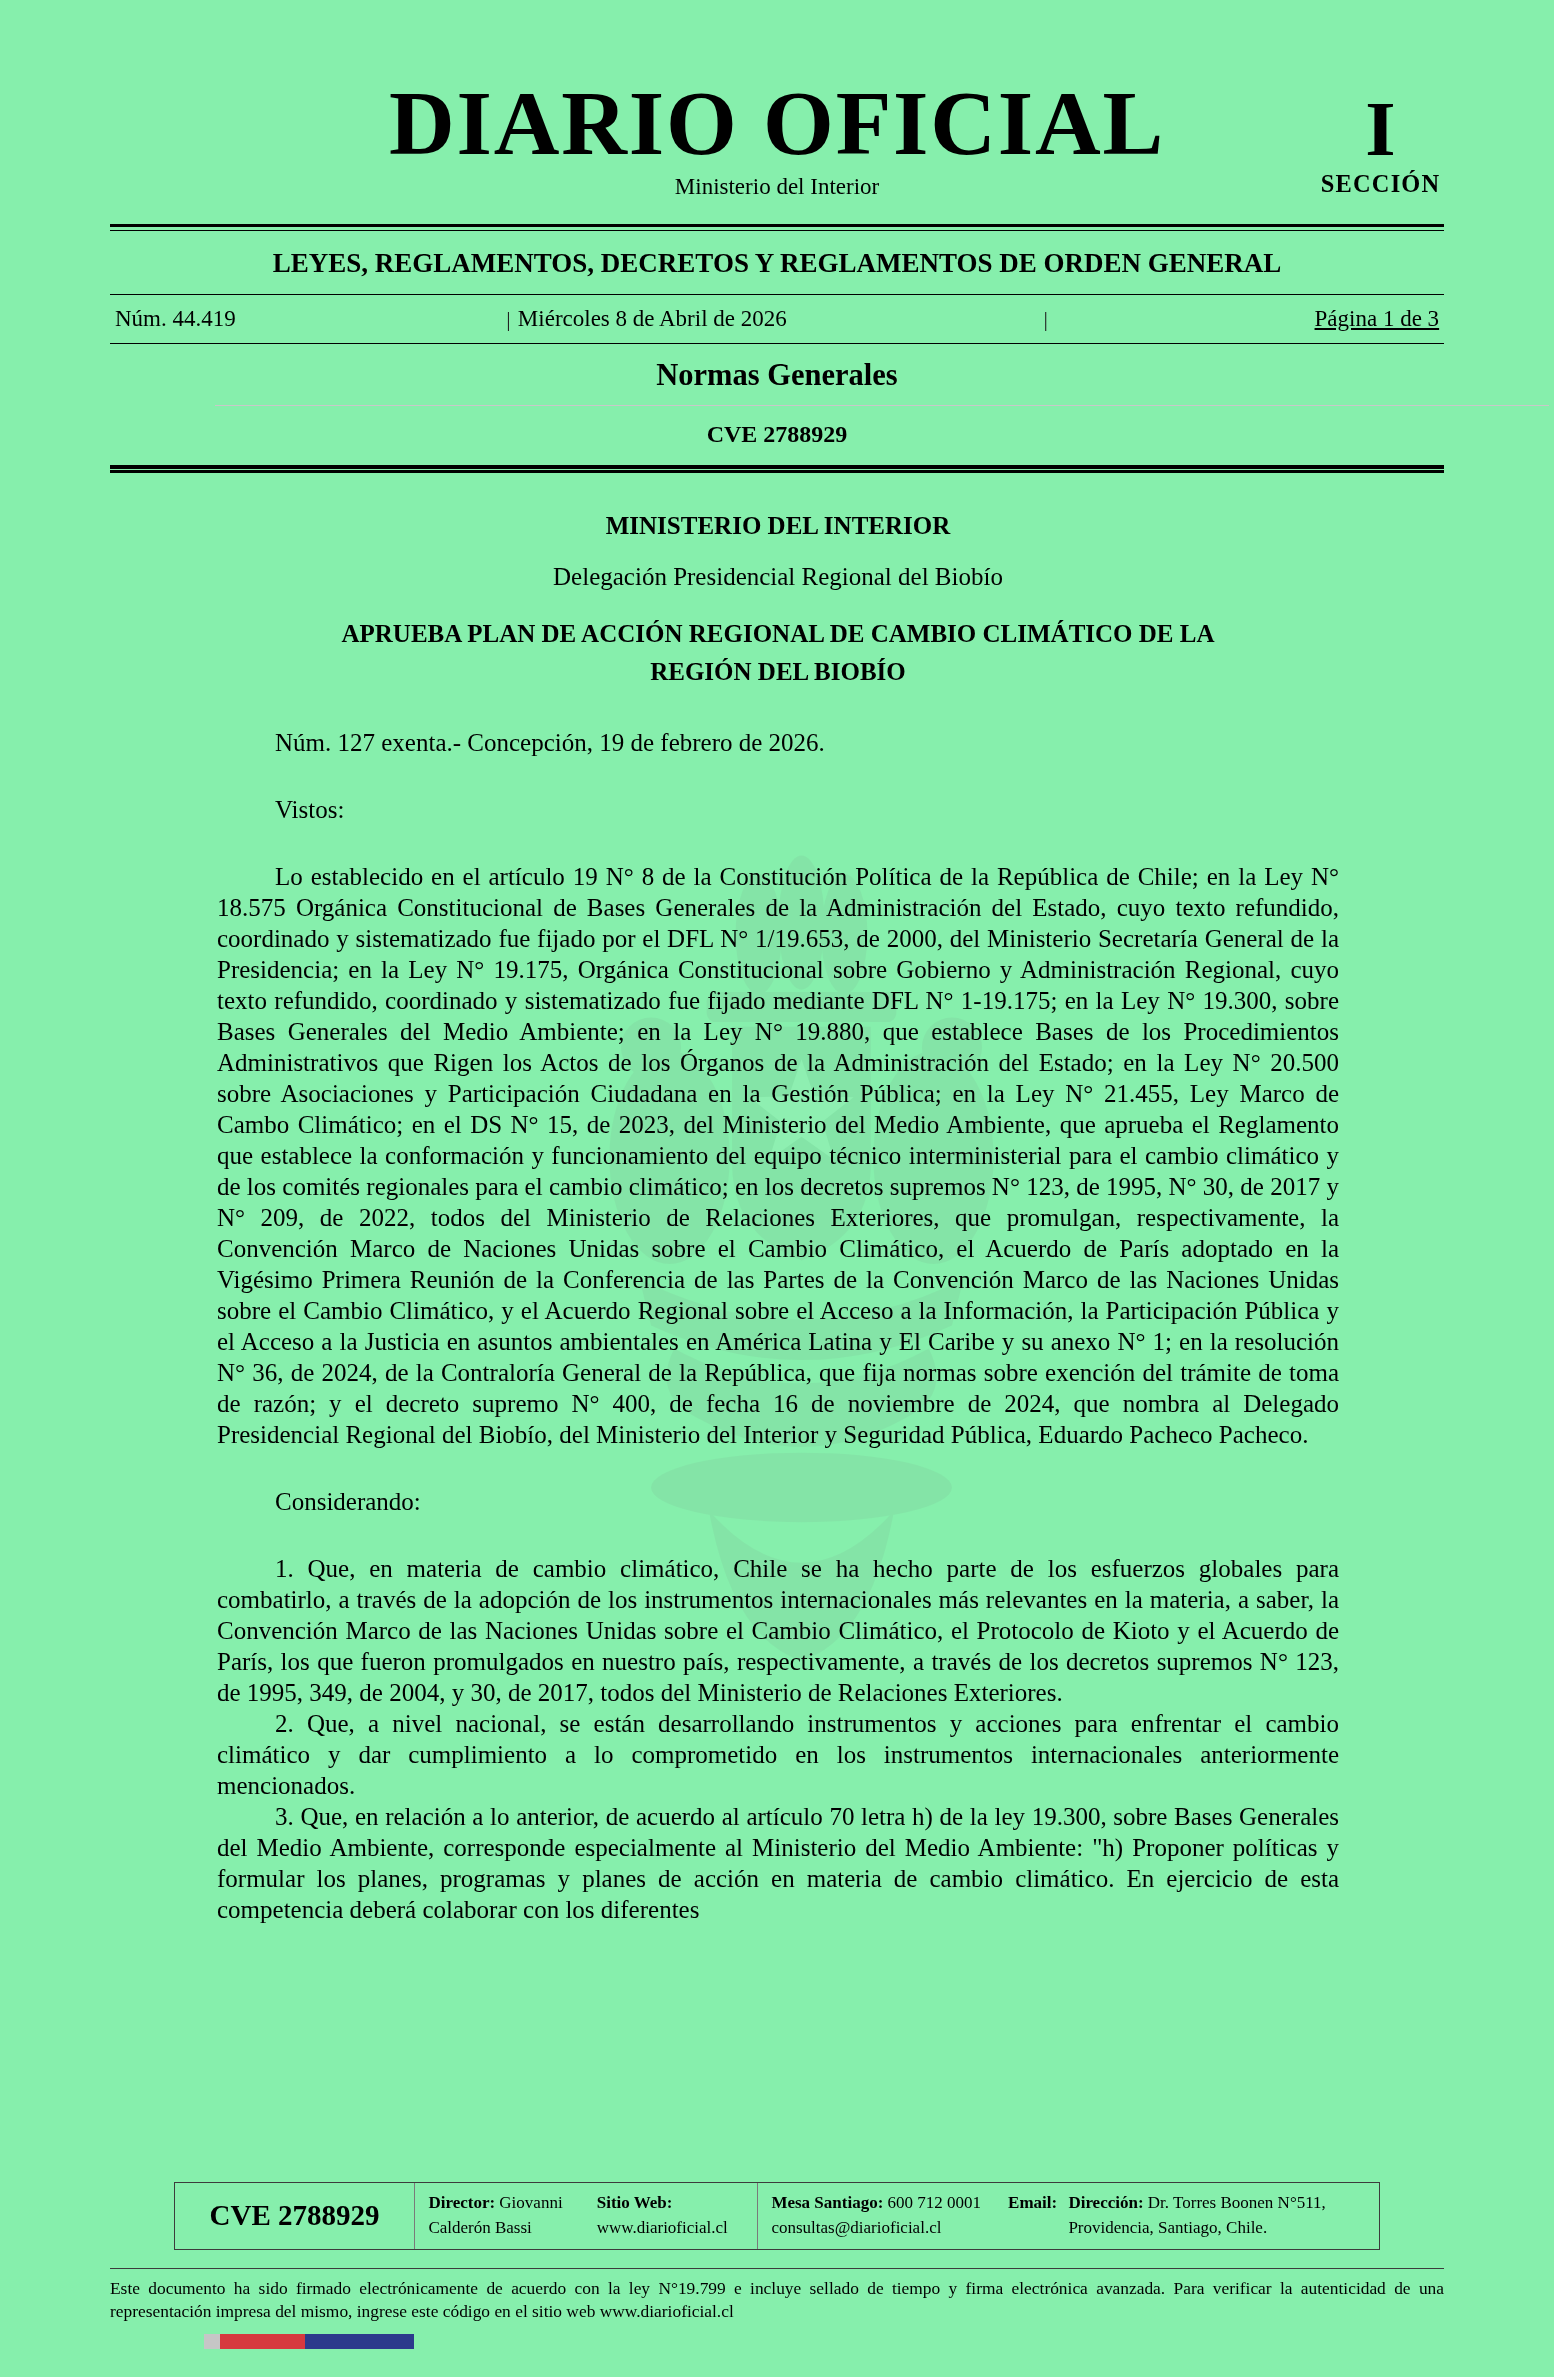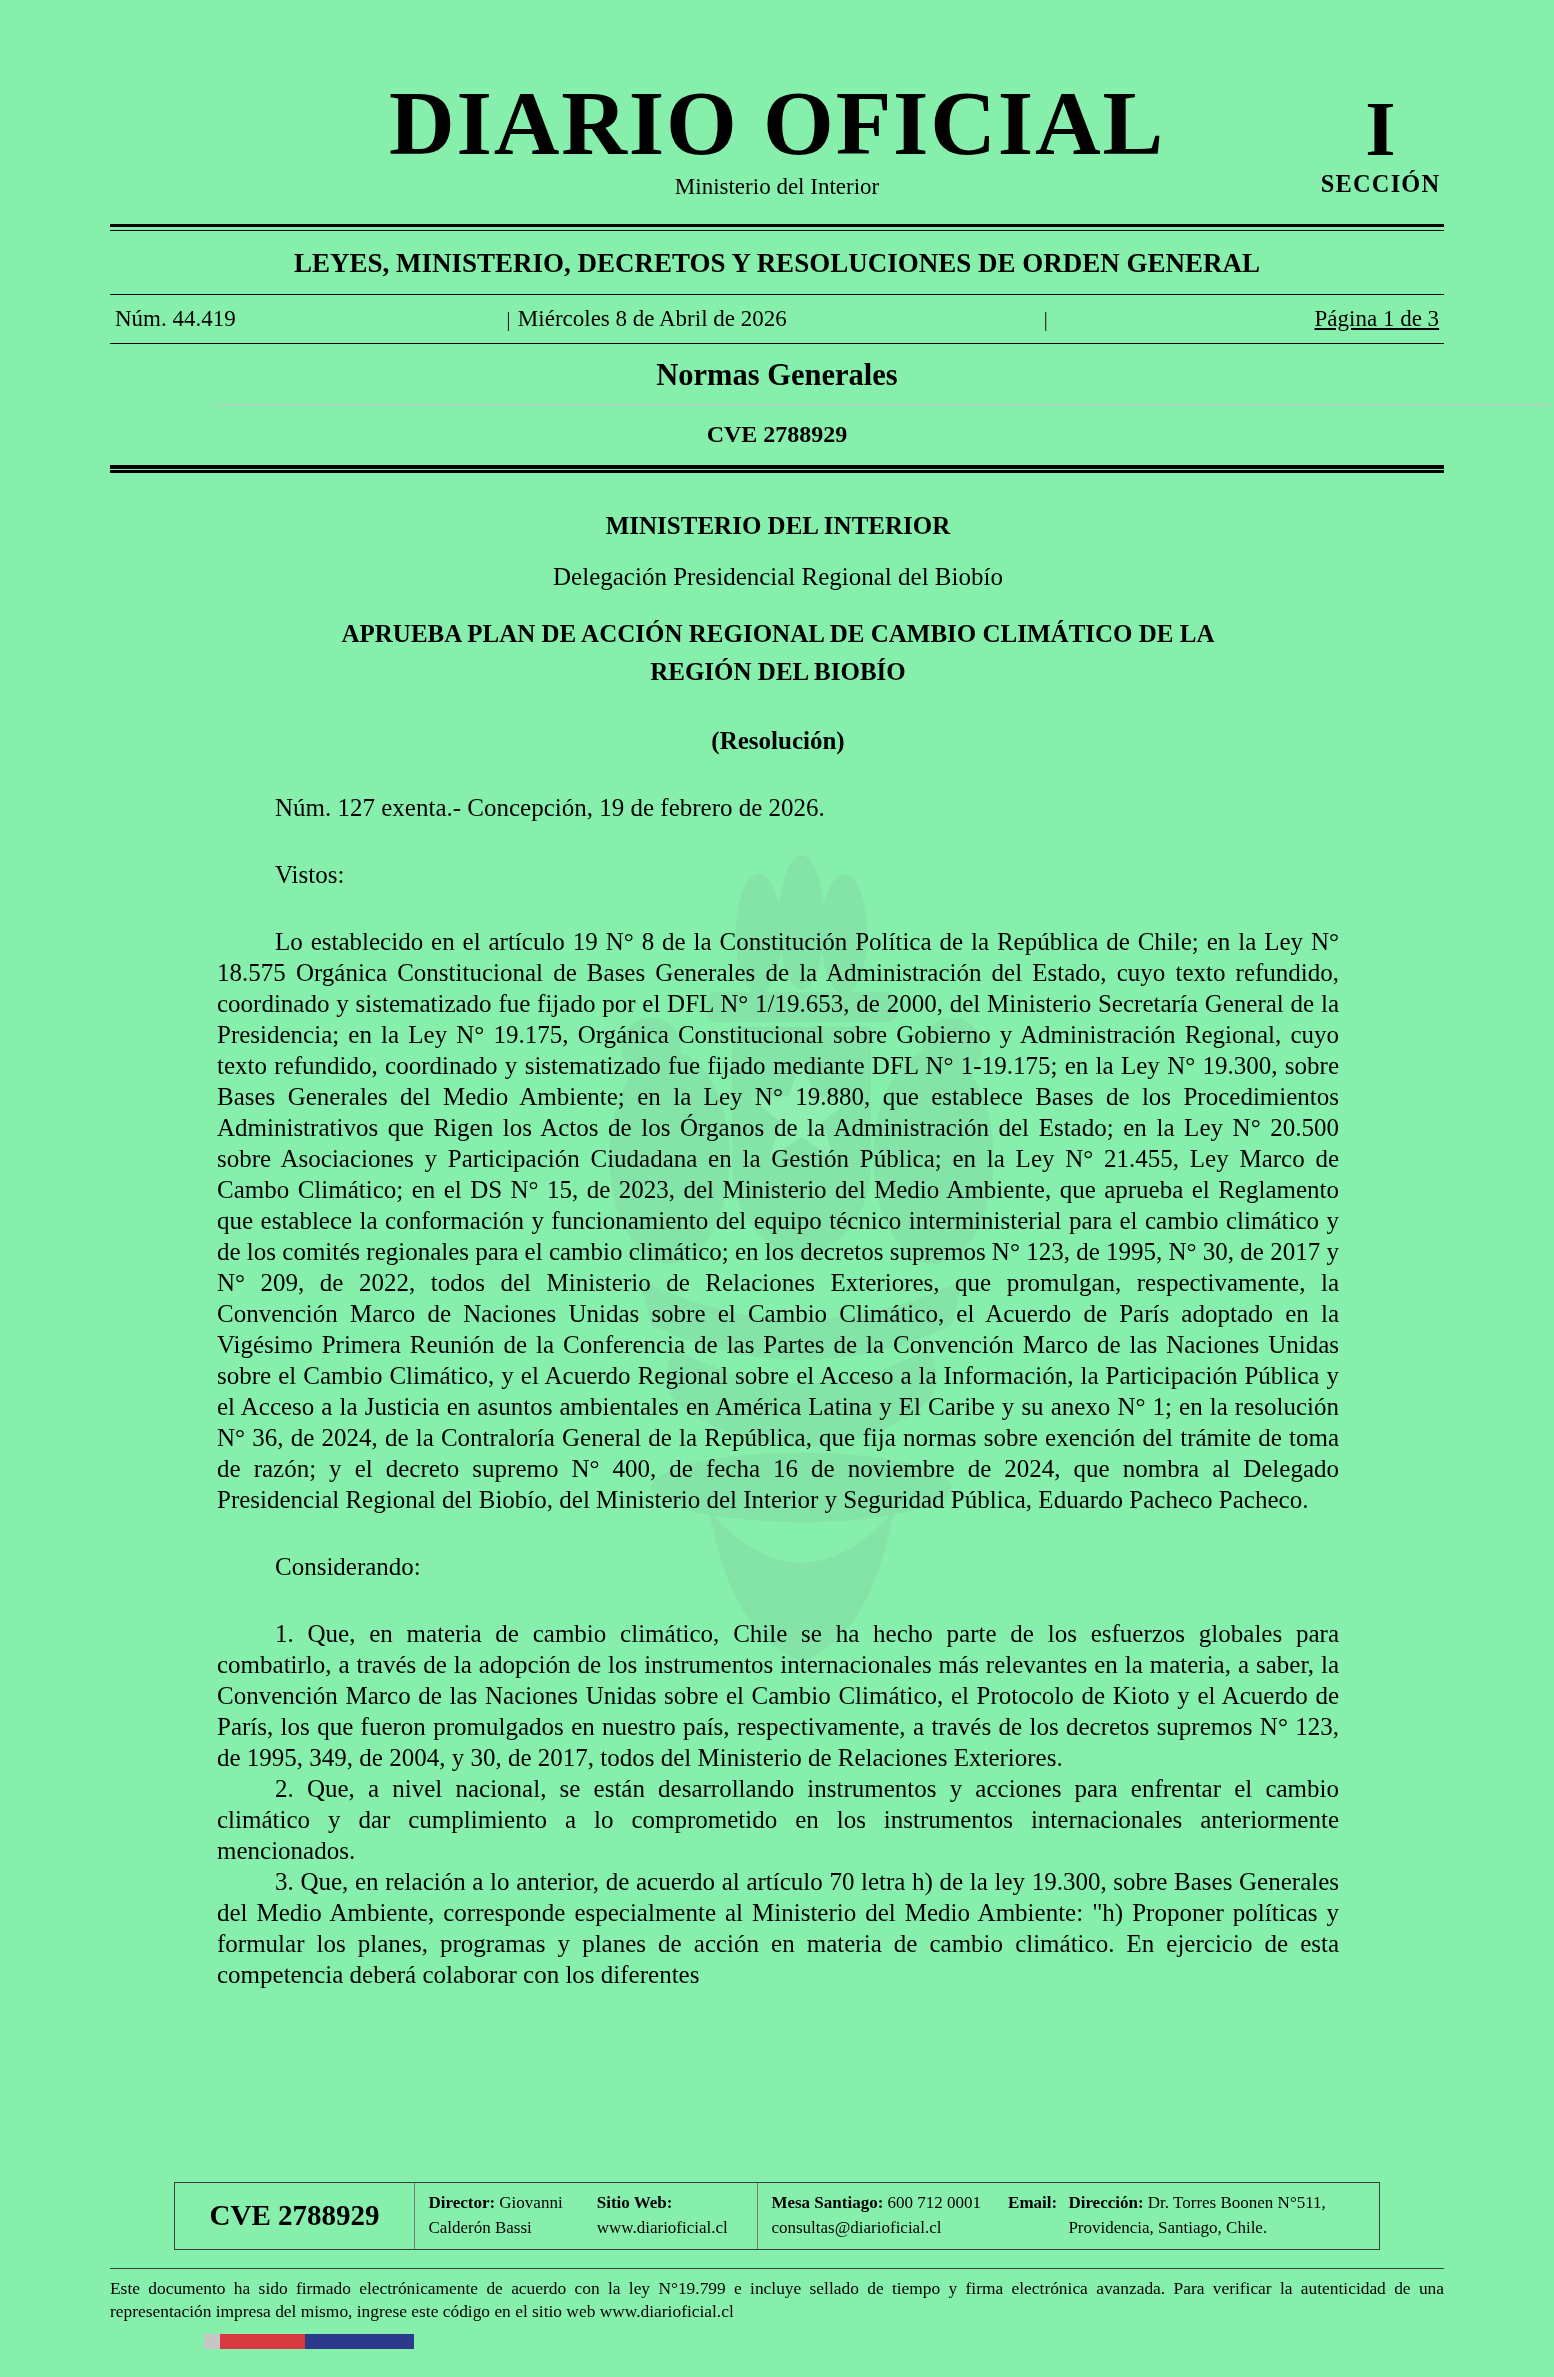--- a/index.html
+++ b/index.html
@@ -125,21 +125,21 @@
       <div class="mh-ministry">Ministerio del Interior</div>
     </div>
     <div class="section-box">
       <div class="section-numeral">I</div>
       <div class="section-label">SECCIÓN</div>
     </div>
   </header>
 
   <div class="rule rule-double layer"></div>
 
-  <div class="banner layer">LEYES, MINISTERIO, DECRETOS Y RESOLUCIONES DE ORDEN GENERAL</div>
+  <div class="banner layer">LEYES, REGLAMENTOS, DECRETOS Y REGLAMENTOS DE ORDEN GENERAL</div>
 
   <div class="rule rule-thin layer"></div>
 
   <div class="meta-row layer">
     <span class="meta-issue">Núm. 44.419</span>
     <span class="meta-sep">|</span>
     <span class="meta-date">Miércoles 8 de Abril de 2026</span>
     <span class="meta-sep">|</span>
     <span class="meta-page">Página 1 de 3</span>
   </div>
@@ -154,21 +154,20 @@
 
   <div class="rule rule-heavy layer"></div>
 
   <main class="doc-body">
     <p class="doc-ministry">MINISTERIO DEL INTERIOR</p>
     <p class="doc-delegation">Delegación Presidencial Regional del Biobío</p>
     <p class="doc-title">
       <span>APRUEBA PLAN DE ACCIÓN REGIONAL DE CAMBIO CLIMÁTICO DE LA</span>
       <span>REGIÓN DEL BIOBÍO</span>
     </p>
-    <p class="doc-type">(Resolución)</p>
     <p class="indent gap-top">Núm. 127 exenta.- Concepción, 19 de febrero de 2026.</p>
     <p class="indent gap-top">Vistos:</p>
     <p class="para gap-top">Lo establecido en el artículo 19 N° 8 de la Constitución Política de la República de Chile; en la Ley N° 18.575 Orgánica Constitucional de Bases Generales de la Administración del Estado, cuyo texto refundido, coordinado y sistematizado fue fijado por el DFL N° 1/19.653, de 2000, del Ministerio Secretaría General de la Presidencia; en la Ley N° 19.175, Orgánica Constitucional sobre Gobierno y Administración Regional, cuyo texto refundido, coordinado y sistematizado fue fijado mediante DFL N° 1-19.175; en la Ley N° 19.300, sobre Bases Generales del Medio Ambiente; en la Ley N° 19.880, que establece Bases de los Procedimientos Administrativos que Rigen los Actos de los Órganos de la Administración del Estado; en la Ley N° 20.500 sobre Asociaciones y Participación Ciudadana en la Gestión Pública; en la Ley N° 21.455, Ley Marco de Cambo Climático; en el DS N° 15, de 2023, del Ministerio del Medio Ambiente, que aprueba el Reglamento que establece la conformación y funcionamiento del equipo técnico interministerial para el cambio climático y de los comités regionales para el cambio climático; en los decretos supremos N° 123, de 1995, N° 30, de 2017 y N° 209, de 2022, todos del Ministerio de Relaciones Exteriores, que promulgan, respectivamente, la Convención Marco de Naciones Unidas sobre el Cambio Climático, el Acuerdo de París adoptado en la Vigésimo Primera Reunión de la Conferencia de las Partes de la Convención Marco de las Naciones Unidas sobre el Cambio Climático, y el Acuerdo Regional sobre el Acceso a la Información, la Participación Pública y el Acceso a la Justicia en asuntos ambientales en América Latina y El Caribe y su anexo N° 1; en la resolución N° 36, de 2024, de la Contraloría General de la República, que fija normas sobre exención del trámite de toma de razón; y el decreto supremo N° 400, de fecha 16 de noviembre de 2024, que nombra al Delegado Presidencial Regional del Biobío, del Ministerio del Interior y Seguridad Pública, Eduardo Pacheco Pacheco.</p>
     <p class="indent gap-top">Considerando:</p>
     <p class="para gap-top">1. Que, en materia de cambio climático, Chile se ha hecho parte de los esfuerzos globales para combatirlo, a través de la adopción de los instrumentos internacionales más relevantes en la materia, a saber, la Convención Marco de las Naciones Unidas sobre el Cambio Climático, el Protocolo de Kioto y el Acuerdo de París, los que fueron promulgados en nuestro país, respectivamente, a través de los decretos supremos N° 123, de 1995, 349, de 2004, y 30, de 2017, todos del Ministerio de Relaciones Exteriores.</p>
     <p class="para">2. Que, a nivel nacional, se están desarrollando instrumentos y acciones para enfrentar el cambio climático y dar cumplimiento a lo comprometido en los instrumentos internacionales anteriormente mencionados.</p>
     <p class="para">3. Que, en relación a lo anterior, de acuerdo al artículo 70 letra h) de la ley 19.300, sobre Bases Generales del Medio Ambiente, corresponde especialmente al Ministerio del Medio Ambiente: "h) Proponer políticas y formular los planes, programas y planes de acción en materia de cambio climático. En ejercicio de esta competencia deberá colaborar con los diferentes</p>
   </main>
 
   <footer class="page-footer">

